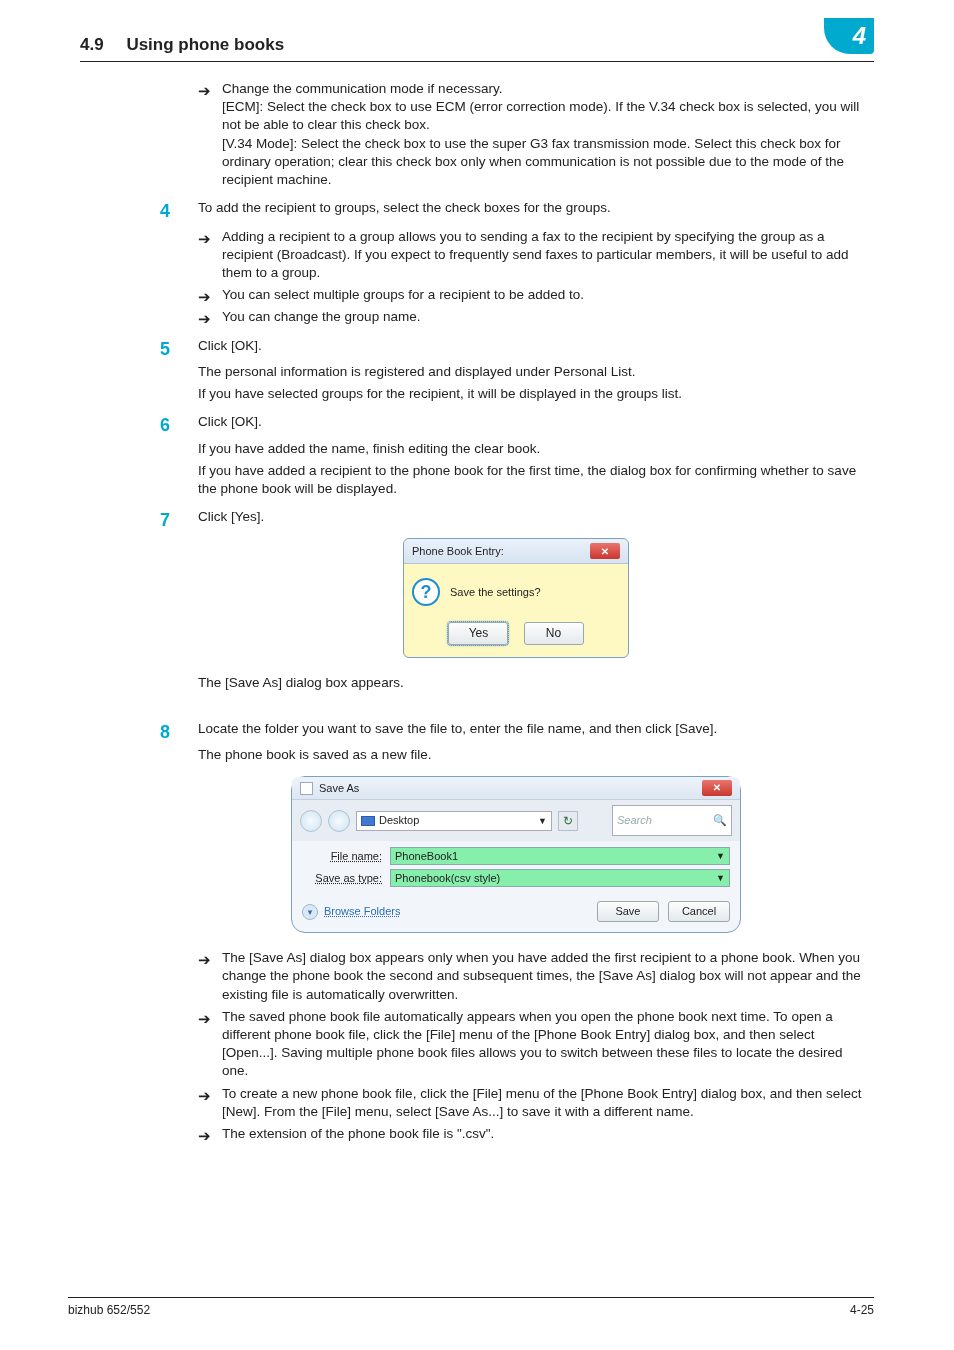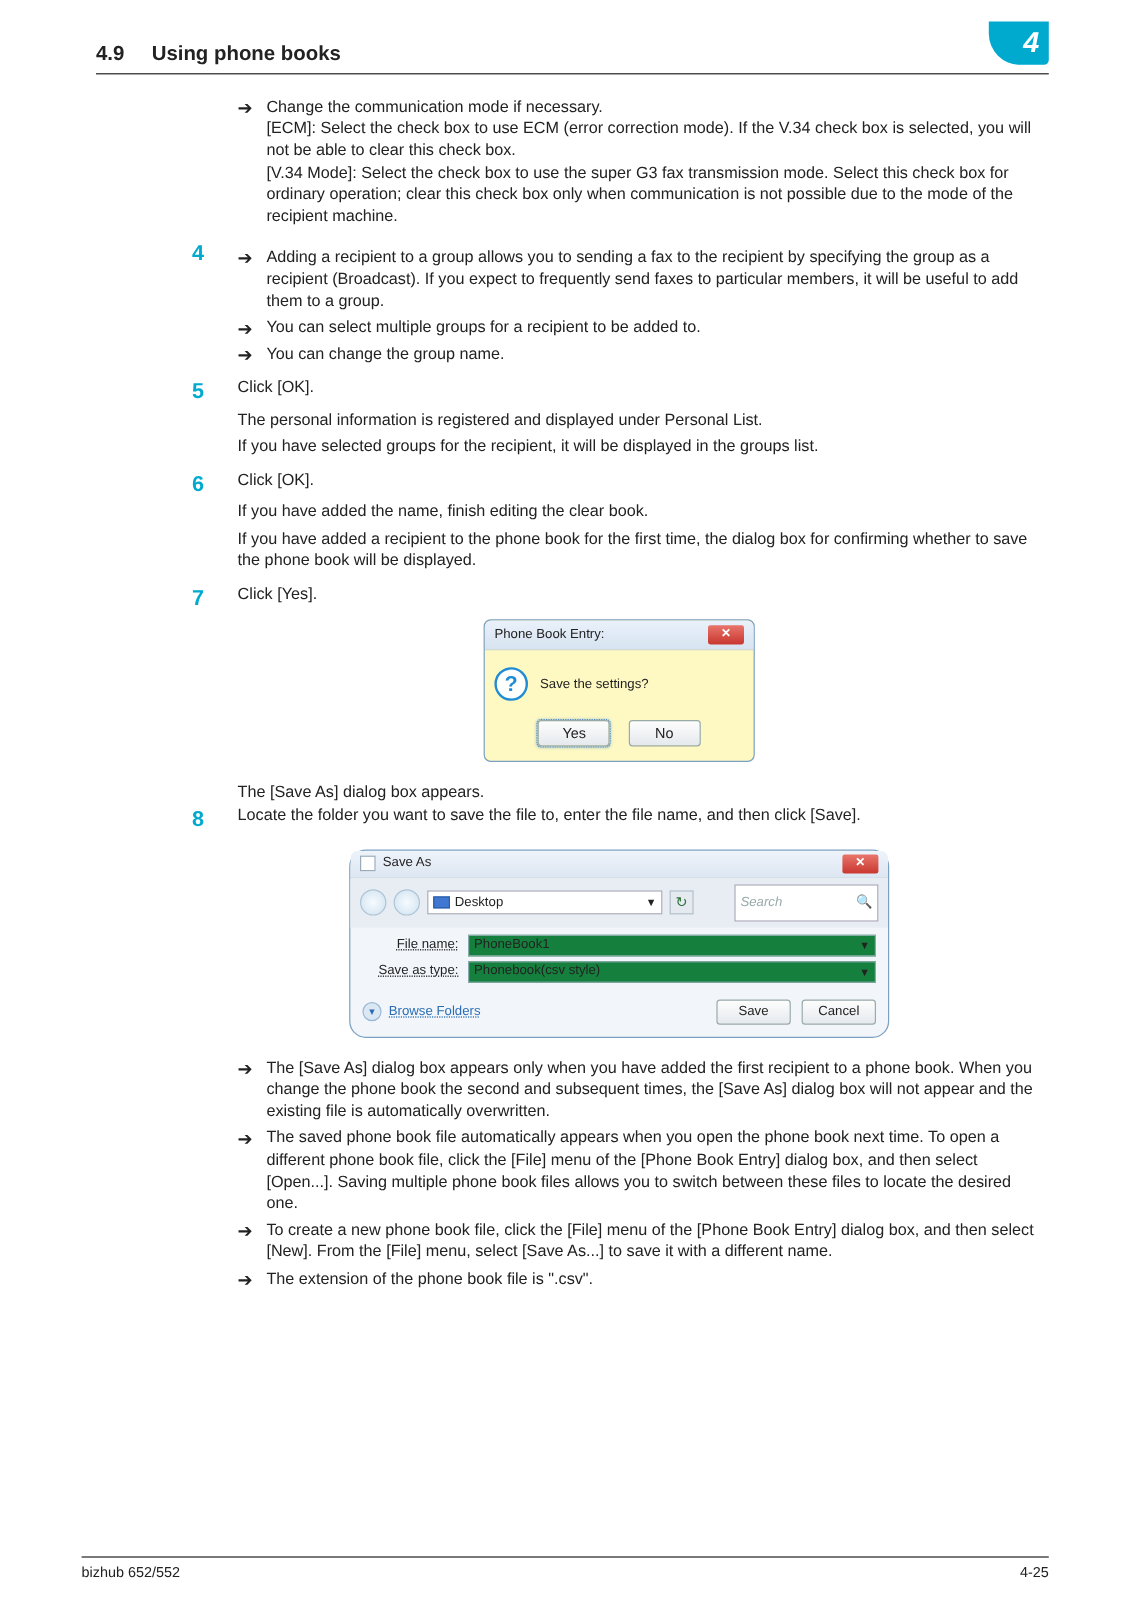--- a/index.html
+++ b/index.html
@@ -232,21 +232,21 @@
   .formrow label {
     width: 80px;
     text-align: right;
     text-decoration: underline;
     text-decoration-style: dotted;
   }
   .formrow .inp {
     flex: 1;
     height: 18px;
     border: 1px solid #8aa;
-    background: #15803d;
+    background: #86efac;
     padding: 0 4px;
     display: flex;
     align-items: center;
     justify-content: space-between;
   }
   .dd { color: #222; font-size: 9px; }
   .dlg2-bottom {
     display: flex;
     align-items: center;
     justify-content: space-between;
@@ -311,20 +311,21 @@
       <span class="arrow-bullet">➔</span>
       <span>Change the communication mode if necessary.</span>
       <div>[ECM]: Select the check box to use ECM (error correction mode). If the V.34 check box is selected, you will not be able to clear this check box.</div>
       <div>[V.34 Mode]: Select the check box to use the super G3 fax transmission mode. Select this check box for ordinary operation; clear this check box only when communication is not possible due to the mode of the recipient machine.</div>
     </div>
   </div>
 
   <div class="block">
     <div class="body-para-with-step">
       <span class="stepnum">4</span>
+      <span>To add the recipient to groups, select the check boxes for the groups.</span>
     </div>
     <div style="height:6px"></div>
     <div class="sub">
       <span class="arrow-bullet">➔</span>
       <span>Adding a recipient to a group allows you to sending a fax to the recipient by specifying the group as a recipient (Broadcast). If you expect to frequently send faxes to particular members, it will be useful to add them to a group.</span>
     </div>
     <div class="sub">
       <span class="arrow-bullet">➔</span>
       <span>You can select multiple groups for a recipient to be added to.</span>
     </div>
@@ -371,28 +372,29 @@
         <div class="q-icon">?</div>
         <span>Save the settings?</span>
       </div>
       <div class="dlg1-btns">
         <span class="dlg-btn focus">Yes</span>
         <span class="dlg-btn">No</span>
       </div>
     </div>
   </div>
 
-  <div class="body-para" style="margin-top:4px; margin-bottom:0;">The [Save As] dialog box appears.</div>
+  <div class="body-para" style="margin-top:4px; margin-bottom:28px;">The [Save As] dialog box appears.</div>
 
   <div class="block">
     <div class="body-para-with-step">
       <span class="stepnum">8</span>
       <span>Locate the folder you want to save the file to, enter the file name, and then click [Save].</span>
     </div>
     <div style="height:4px"></div>
+    <div class="body-para">The phone book is saved as a new file.</div>
   </div>
 
   <div class="fig">
     <div class="dlg2">
       <div class="dlg2-title">
         <span style="display:flex;align-items:center;gap:6px;">
           <span style="width:13px;height:13px;border:1px solid #9ab;background:#fff;display:inline-block;"></span>
           <span>Save As</span>
         </span>
         <span class="close-x">✕</span>

